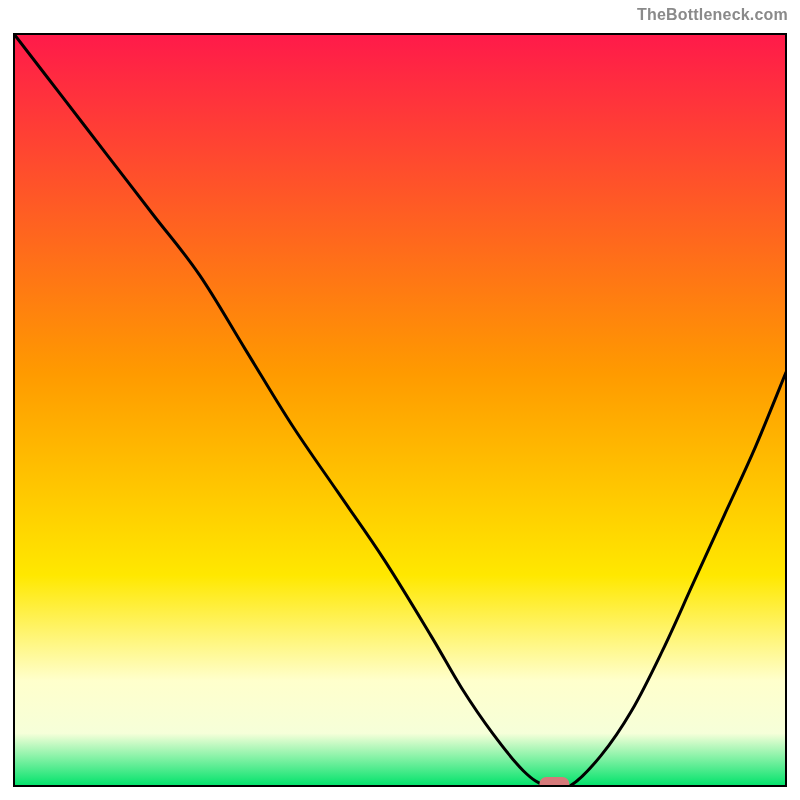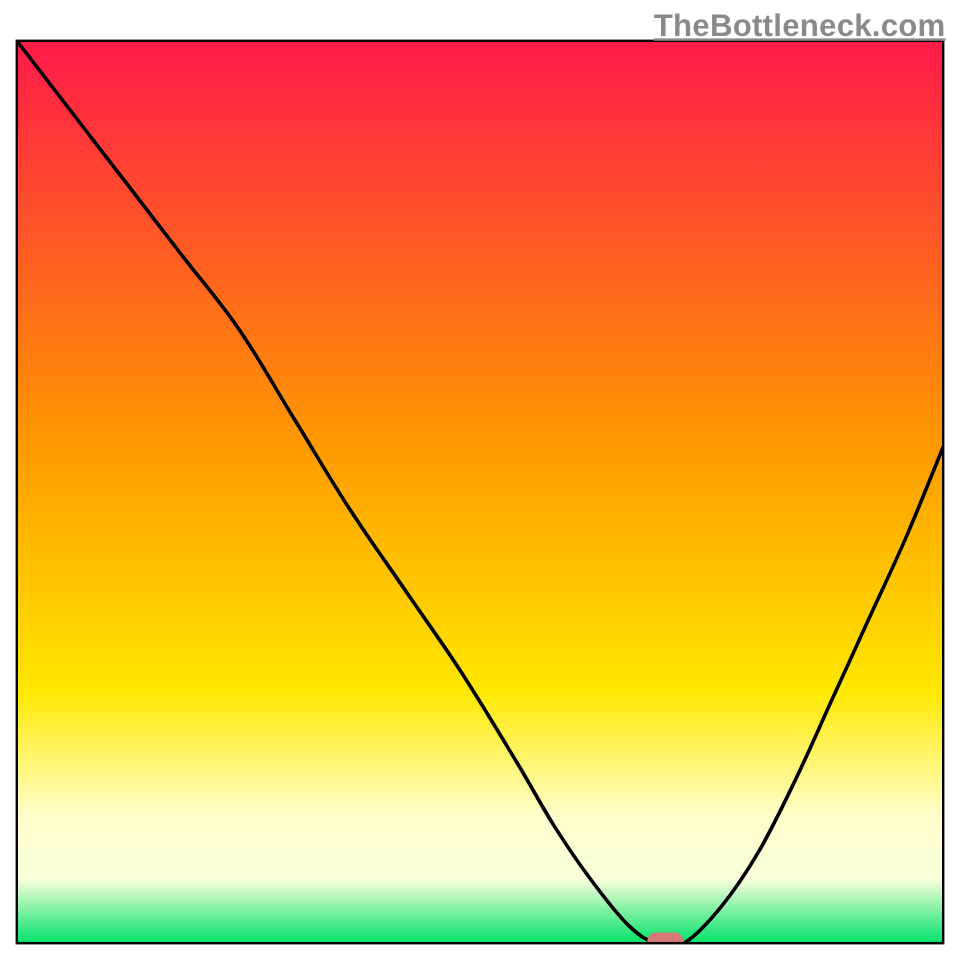--- a/index.html
+++ b/index.html
@@ -13,25 +13,24 @@
   }
   .wrap {
     position: relative;
     width: 800px;
     height: 800px;
   }
   .attribution {
     position: absolute;
     top: 6px;
     right: 12px;
-    font-size: 26px;
+    font-size: 16px;
     font-weight: 600;
     color: #8a8a8a;
     letter-spacing: 0.2px;
-    text-decoration: underline;
   }
   svg {
     display: block;
   }
   .plot-border {
     fill: none;
     stroke: #000;
     stroke-width: 2;
   }
   .curve {

